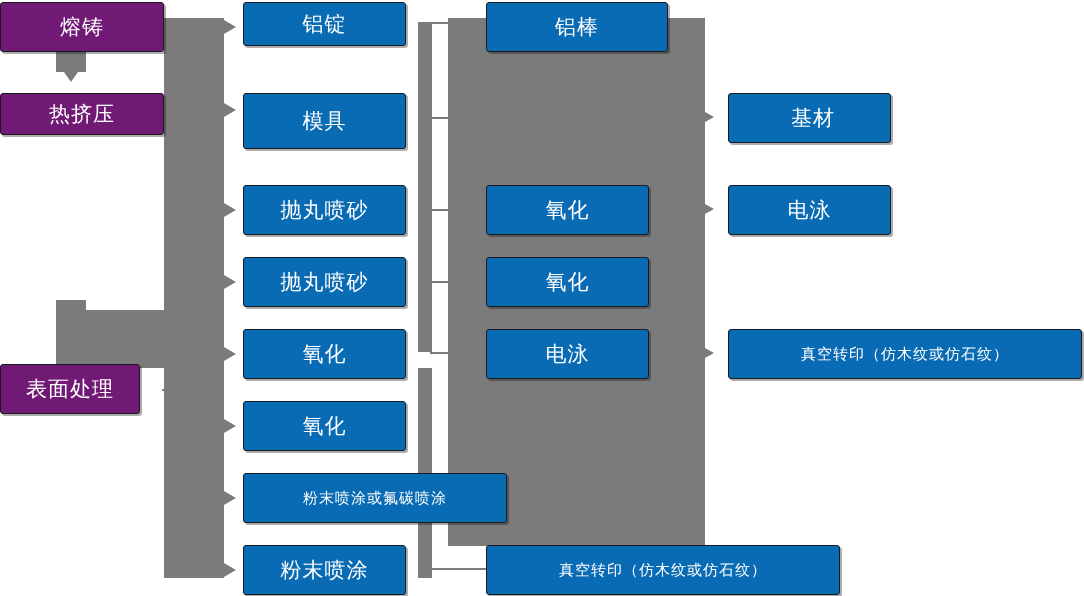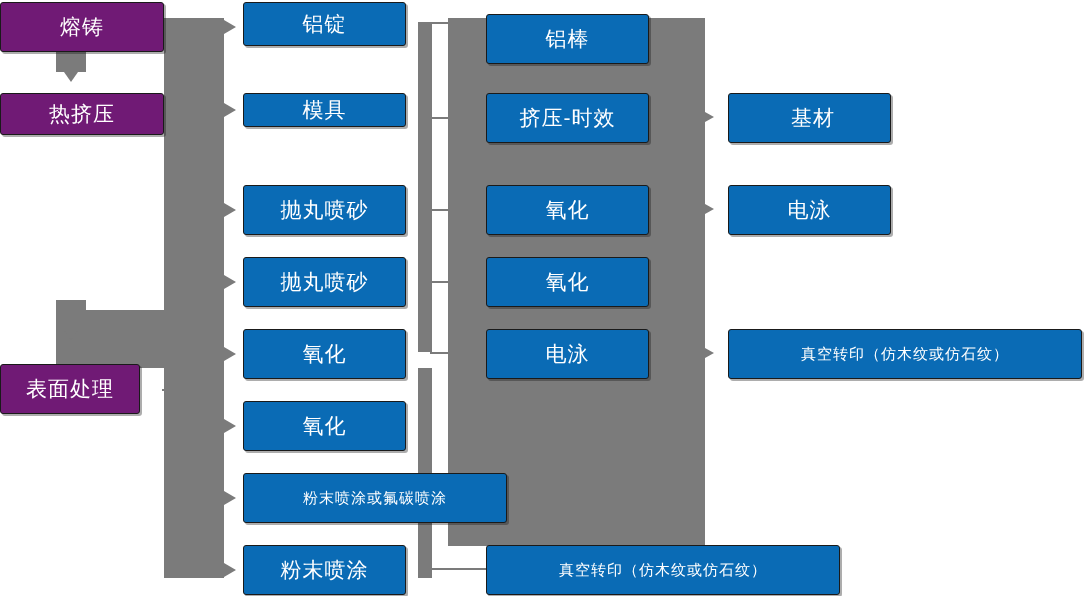--- a/index.html
+++ b/index.html
@@ -113,30 +113,29 @@
 
   <div class="arrow-head small" style="left:705px; top:112px;"></div>
   <div class="arrow-head small" style="left:705px; top:204px;"></div>
   <div class="arrow-head small" style="left:705px; top:348px;"></div>
 
   <div class="node dark" style="left:0px; top:2px; width:164px; height:50px;">熔铸</div>
   <div class="node dark" style="left:0px; top:93px; width:164px; height:42px;">热挤压</div>
   <div class="node dark" style="left:0px; top:364px; width:140px; height:50px;">表面处理</div>
 
   <div class="node light" style="left:243px; top:2px; width:163px; height:44px;">铝锭</div>
-  <div class="node light" style="left:243px; top:93px; width:163px; height:34px;">模具</div>
+  <div class="node light" style="left:243px; top:93px; width:163px; height:56px;">模具</div>
   <div class="node light" style="left:243px; top:185px; width:163px; height:50px;">抛丸喷砂</div>
   <div class="node light" style="left:243px; top:257px; width:163px; height:50px;">抛丸喷砂</div>
   <div class="node light" style="left:243px; top:329px; width:163px; height:50px;">氧化</div>
   <div class="node light" style="left:243px; top:401px; width:163px; height:50px;">氧化</div>
   <div class="node light wide" style="left:243px; top:473px; width:264px; height:50px;">粉末喷涂或氟碳喷涂</div>
   <div class="node light" style="left:243px; top:545px; width:163px; height:50px;">粉末喷涂</div>
 
-  <div class="node light" style="left:486px; top:2px; width:163px; height:50px;margin-top:12px;">铝棒</div>
-  <div class="node light" style="left:486px; top:93px; width:163px; height:50px;">挤压-时效</div>
+  <div class="node light" style="left:486px; top:2px; width:182px; height:50px;">铝棒</div>
   <div class="node light" style="left:486px; top:185px; width:163px; height:50px;">氧化</div>
   <div class="node light" style="left:486px; top:257px; width:163px; height:50px;">氧化</div>
   <div class="node light" style="left:486px; top:329px; width:163px; height:50px;">电泳</div>
   <div class="node light wide" style="left:486px; top:545px; width:354px; height:50px;">真空转印（仿木纹或仿石纹）</div>
 
   <div class="node light" style="left:728px; top:93px; width:163px; height:50px;padding-left:7px;">基材</div>
   <div class="node light" style="left:728px; top:185px; width:163px; height:50px;">电泳</div>
   <div class="node light wide" style="left:728px; top:329px; width:354px; height:50px;">真空转印（仿木纹或仿石纹）</div>
 
 </div>

